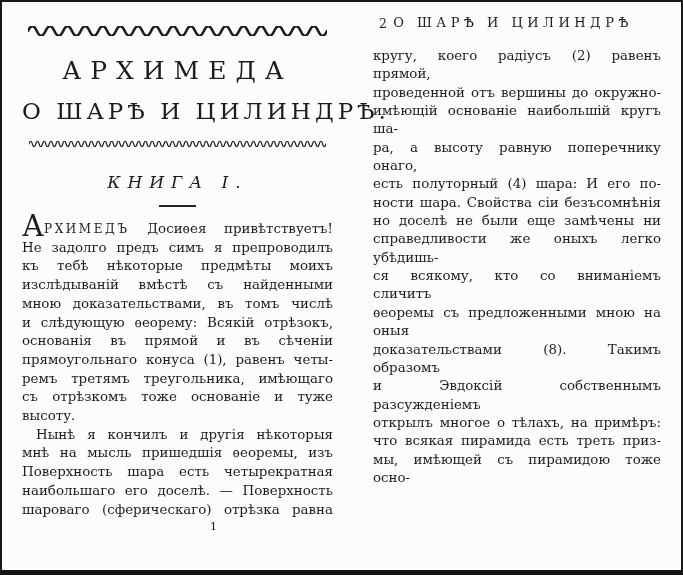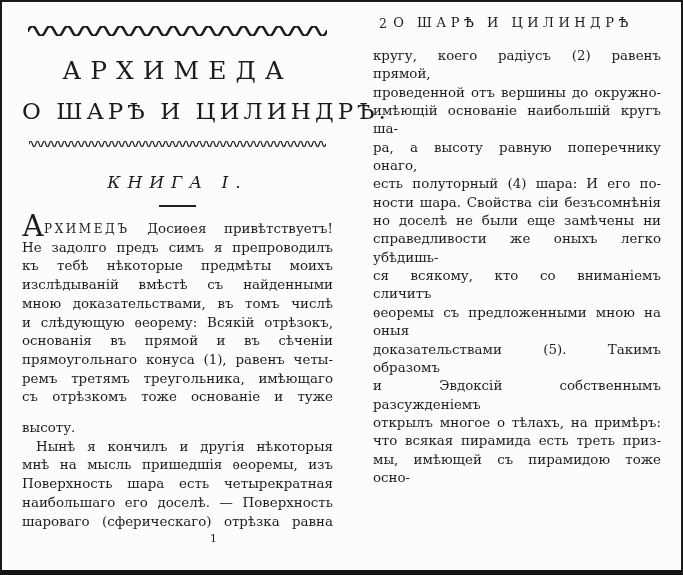--- a/index.html
+++ b/index.html
@@ -56,21 +56,21 @@
 
   .body-lines{margin-top:13px;font-size:13.4px;}
   .left-lines{line-height:18.7px;}
   .right-lines{line-height:18.35px;}
   .line{
     text-align:justify;
     text-align-last:justify;
     word-spacing:1.5px;
     white-space:normal;
   }
-  .line.noj{text-align:right;text-align-last:left;margin-top:12px;}
+  .line.noj{text-align:right;text-align-last:left;}
   .line.ind{text-indent:14px;}
   .dropcap{
     font-size:29px;
     line-height:10px;
     vertical-align:-3px;
   }
   .firstword{
     font-size:12px;
     letter-spacing:2.6px;
   }
@@ -146,21 +146,21 @@
           <div class="line">кругу, коего радіусъ (2) равенъ прямой,</div>
           <div class="line">проведенной отъ вершины до окружно-</div>
           <div class="line">имѣющій основаніе наибольшій кругъ ша-</div>
           <div class="line">ра, а высоту равную поперечнику онаго,</div>
           <div class="line">есть полуторный (4) шара: И его по-</div>
           <div class="line">ности шара. Свойства сіи безъсомнѣнія</div>
           <div class="line">но доселѣ не были еще замѣчены ни</div>
           <div class="line">справедливости же оныхъ легко убѣдишь-</div>
           <div class="line">ся всякому, кто со вниманіемъ сличитъ</div>
           <div class="line">ѳеоремы съ предложенными мною на оныя</div>
-          <div class="line">доказательствами (5). Такимъ образомъ</div>
+          <div class="line">доказательствами (8). Такимъ образомъ</div>
           <div class="line">и Эвдоксій собственнымъ разсужденіемъ</div>
           <div class="line">открылъ многое о тѣлахъ, на примѣръ:</div>
           <div class="line">что всякая пирамида есть треть приз-</div>
           <div class="line">мы, имѣющей съ пирамидою тоже осно-</div>
         </div>
     </div>
 
   </div>
 </div>
 

